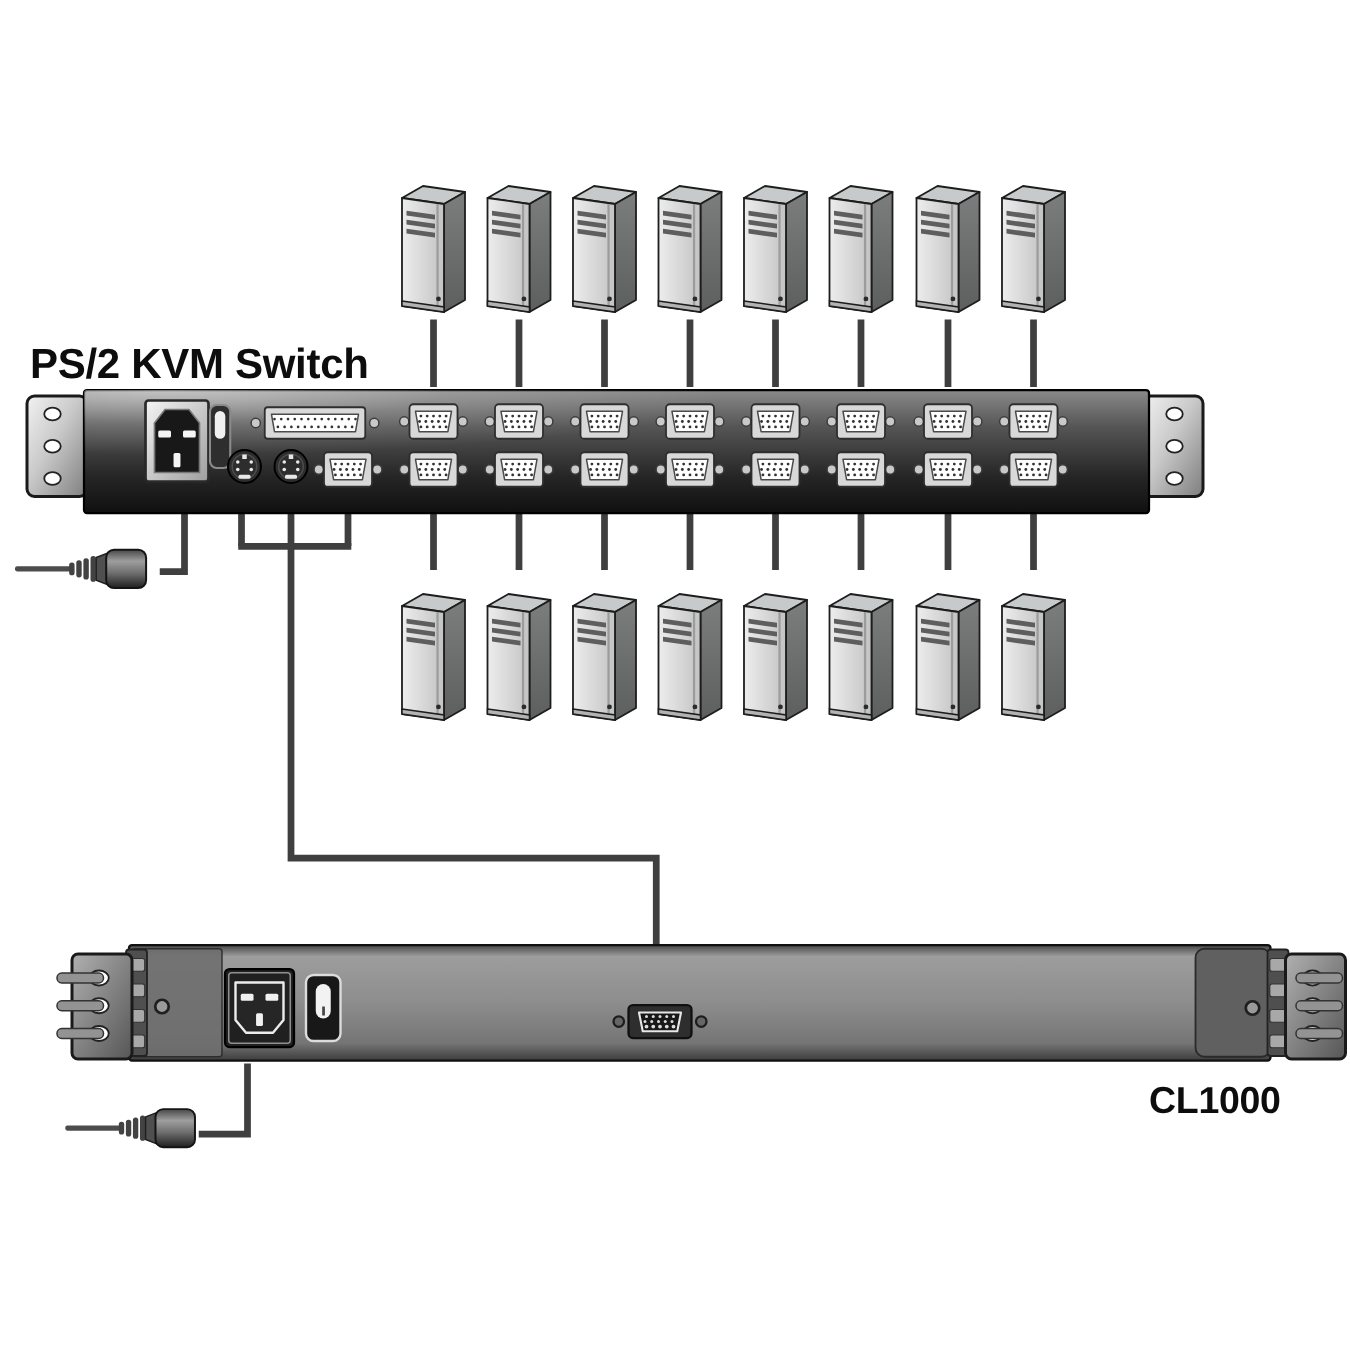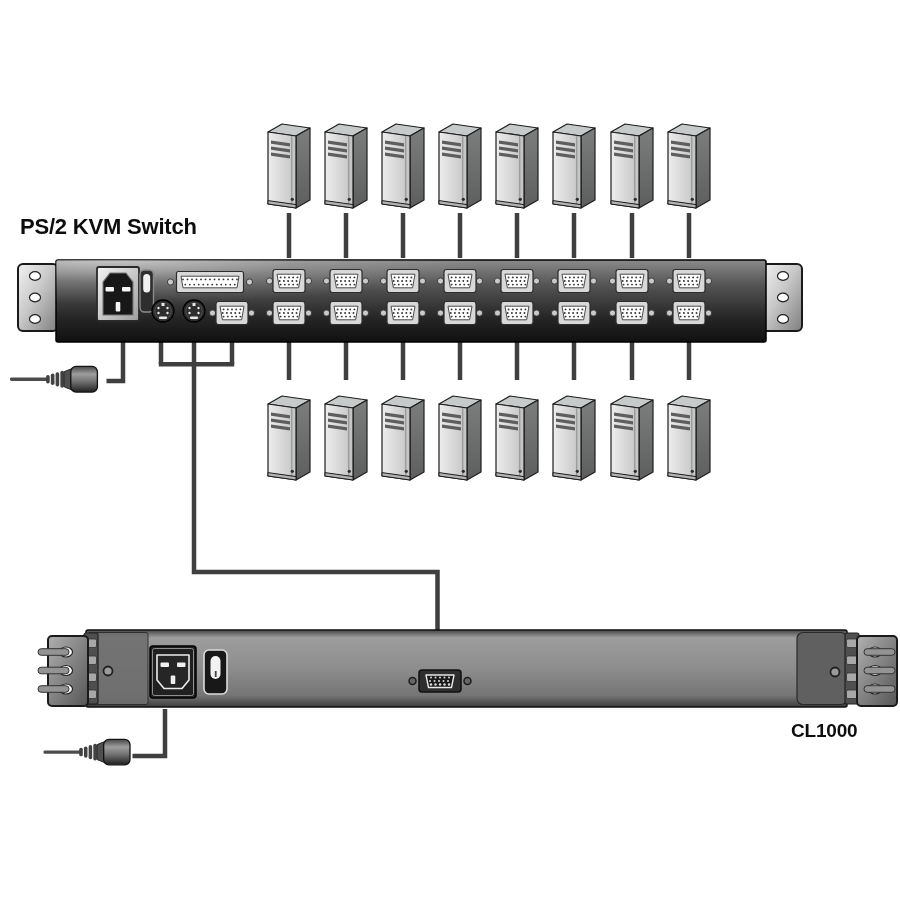--- a/index.html
+++ b/index.html
@@ -1,22 +1,22 @@
 <!DOCTYPE html>
 <html><head>
 <meta charset="utf-8">
 <style>
   html,body{margin:0;padding:0;background:#fff;}
   body{font-family:"Liberation Sans",sans-serif;}
   .canvas{position:relative;width:900px;height:900px;background:#ffffff;overflow:hidden;}
   svg{position:absolute;left:0;top:0;}
   .fig-label{position:absolute;font-weight:700;color:#0d0d0d;white-space:nowrap;
              font-family:"Liberation Sans",sans-serif;letter-spacing:-0.2px;}
-  #kvm-label{left:20px;top:214px;font-size:22px;}
-  #cl-label{left:791px;top:720px;font-size:19px;}
+  #kvm-label{left:20px;top:227px;font-size:28px;}
+  #cl-label{left:766px;top:720px;font-size:25px;}
 </style>
 </head>
 <body>
 
 <div class="canvas">
   <svg id="diagram-svg" width="900" height="900" viewBox="0 0 900 900">
       <defs>
     <linearGradient id="gFront" x1="0" y1="0" x2="1" y2="0">
       <stop offset="0" stop-color="#ededed"></stop>
           <stop offset="1" stop-color="#c3c3c3"></stop>

